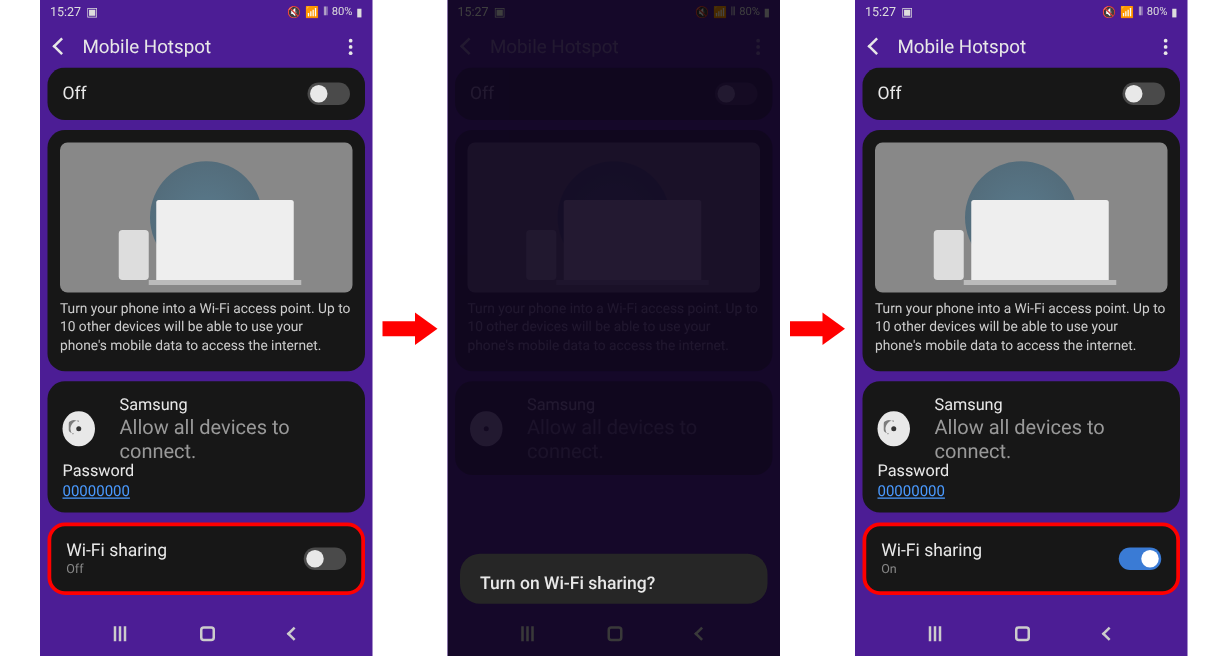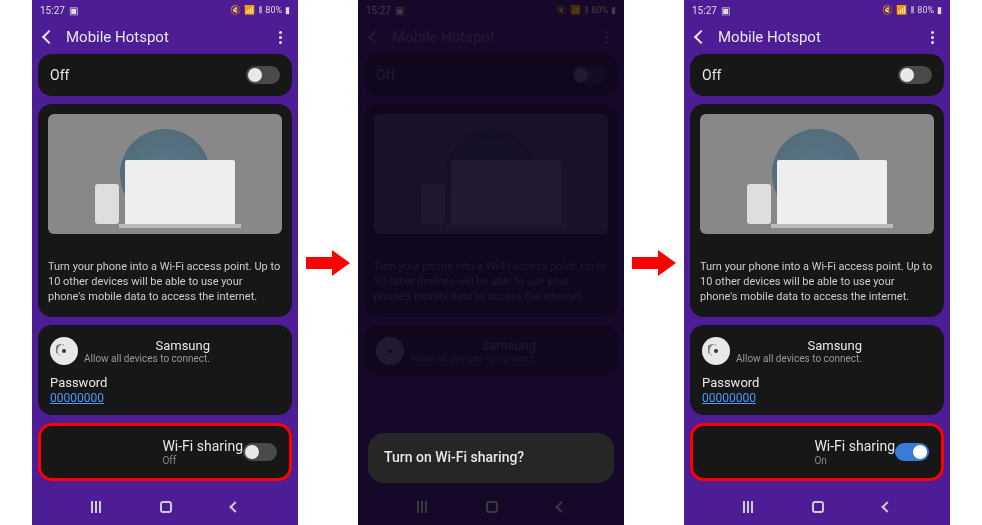--- a/index.html
+++ b/index.html
@@ -110,34 +110,34 @@
   }
   .hero-laptop {
     width: 110px; height: 64px; background: #eee; border-radius: 2px 2px 0 0; z-index: 1; position: relative;
   }
   .hero-laptop::after {
     content:''; position:absolute; bottom:-4px; left:-6px; right:-6px; height:4px; background:#bbb;
   }
   .hero-text {
     font-size: 11px;
     color: #ccc;
-    margin-top: 26px;
+    margin-top: 6px;
     line-height: 1.35;
   }
-  .net-row { display:flex; align-items:center; gap:6px;text-align:right; }
+  .net-row { display:flex; align-items:center; gap:20px; }
   .net-icon {
     width: 28px; height: 28px; background: #e8e8e8; border-radius: 50%;
     display:flex; align-items:center; justify-content:center;
   }
   .net-icon svg { width: 16px; height: 16px; }
   .net-title { font-size: 13px; }
-  .net-sub { font-size: 10px; color: #999; }
-  .pwd-label { font-size: 13px; margin-top: 10px; }
+  .net-sub { font-size: 16px; color: #999; }
+  .pwd-label { font-size: 13px; }
   .pwd-val { font-size: 12px; color: #4a9aff; margin-top: 1px; text-decoration: underline; }
-  .red-box { border: 3px solid #ff0000; justify-content: flex-end; }
+  .red-box { border: 3px solid #ff0000; }
   .nav {
     height: 36px;
     display: flex;
     align-items: center;
     justify-content: space-around;
     padding: 0 30px;
   }
   .nav-recent { display:flex; gap:2px; }
   .nav-recent span { width:2px; height:12px; background:#ccc; }
   .nav-home { width:12px; height:12px; border:2px solid #ccc; border-radius:3px; }
@@ -175,21 +175,21 @@
     position: absolute;
     bottom: 42px;
     left: 10px;
     right: 10px;
     background: #262626;
     border-radius: 16px;
     padding: 16px 16px 8px;
     z-index: 10;
     color: #e8e8e8;
   }
-  .dialog-title { font-size: 14px; font-weight: 500; margin-bottom: 10px; }
+  .dialog-title { font-size: 14px; font-weight: 500; }
   .dialog-body { font-size: 11.5px; color: #ccc; line-height: 1.4; margin-bottom: 14px; }
   .dialog-actions { display: flex; border-top: 0; }
   .dialog-btn {
     flex: 1;
     text-align: center;
     padding: 10px 0;
     font-size: 13px;
     font-weight: 500;
     color: #5aa3ff;
   }

